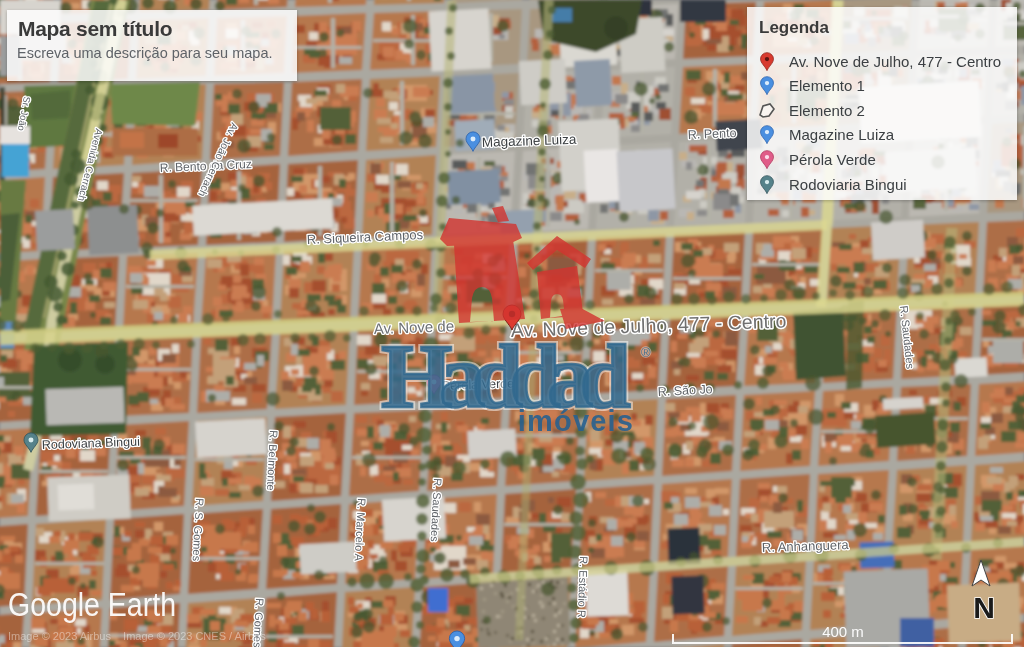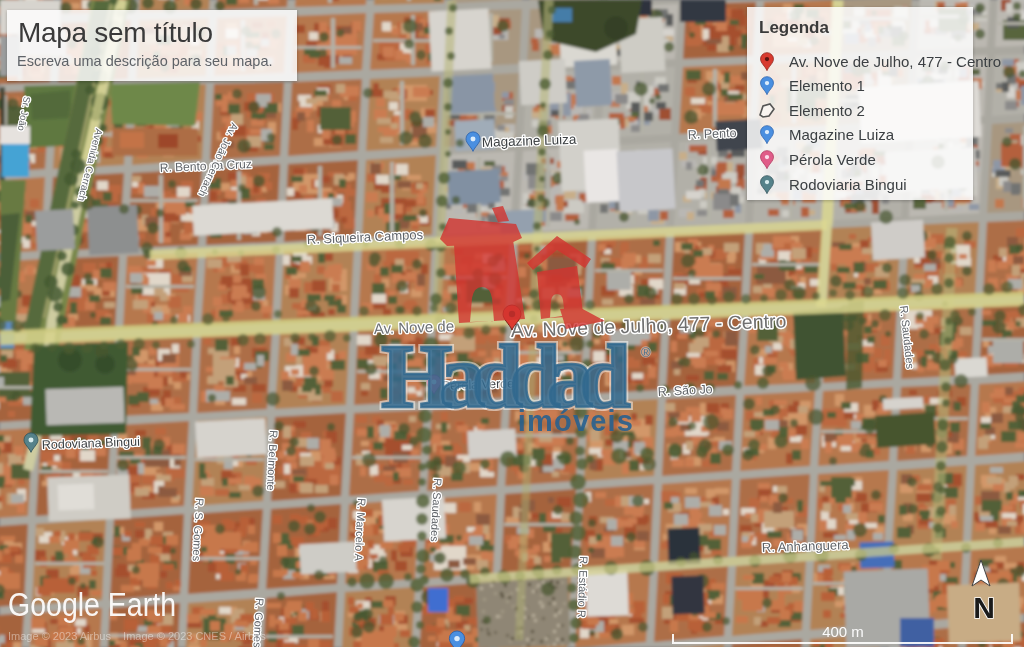--- a/index.html
+++ b/index.html
@@ -953,25 +953,25 @@
 <path d="M673 634 L673 643 L1012 643 L1012 634" stroke="#ffffff" stroke-width="2" fill="none" opacity="0.9"></path>
 <text x="843" y="637" font-size="15" fill="#ffffff" text-anchor="middle" opacity="0.95">400 m</text>
 
 <g>
 <path d="M981 560 L990 586 L981 580 L972 586 z" fill="#ffffff" stroke="#444" stroke-width="1"></path>
 <text x="984" y="618" font-size="30" font-weight="bold" fill="#1a1a1a" text-anchor="middle" stroke="#ffffff" stroke-width="1.6" paint-order="stroke">N</text>
       </g>
 </svg>
 
 <div style="position:absolute;left:7px;top:10px;width:290px;height:71px;background:rgba(255,255,255,0.84);box-shadow:0 1px 3px rgba(0,0,0,0.25);">
-<div style="margin:7px 12px 0 11px;font-size:28px;letter-spacing:-0.3px;font-weight:normal;color:#3a3a3a;">Mapa sem título</div>
+<div style="margin:7px 12px 0 11px;font-size:21px;letter-spacing:-0.3px;font-weight:bold;color:#3a3a3a;">Mapa sem título</div>
 <div style="margin:4px 0 14px 10px;font-size:14.5px;color:#5f6368;">Escreva uma descrição para seu mapa.</div>
 </div>
 
-<div style="position:absolute;left:747px;top:7px;width:226px;height:193px;background:rgba(255,255,255,0.84);box-shadow:0 1px 3px rgba(0,0,0,0.25);">
+<div style="position:absolute;left:747px;top:7px;width:270px;height:193px;background:rgba(255,255,255,0.84);box-shadow:0 1px 3px rgba(0,0,0,0.25);">
 <div style="margin:11px 0 0 12px;font-size:17px;font-weight:bold;color:#3a3a3a;">Legenda</div>
 <svg width="277" height="160" style="position:absolute;left:0;top:36px;">
 
 <g transform="translate(20,19) scale(0.72)">
           <path d="M0 12 C -2.5 6 -9 1.5 -9 -4 A 9 9 0 1 1 9 -4 C 9 1.5 2.5 6 0 12 z" fill="#d83a2e" stroke="#8a2018" stroke-width="1"></path>
           <circle cx="0" cy="-4" r="3" fill="#5a1510"></circle>
         </g>
 
 <g transform="translate(20,43) scale(0.72)">
           <path d="M0 12 C -2.5 6 -9 1.5 -9 -4 A 9 9 0 1 1 9 -4 C 9 1.5 2.5 6 0 12 z" fill="#4a8fe0" stroke="#2a5fa8" stroke-width="1"></path>

